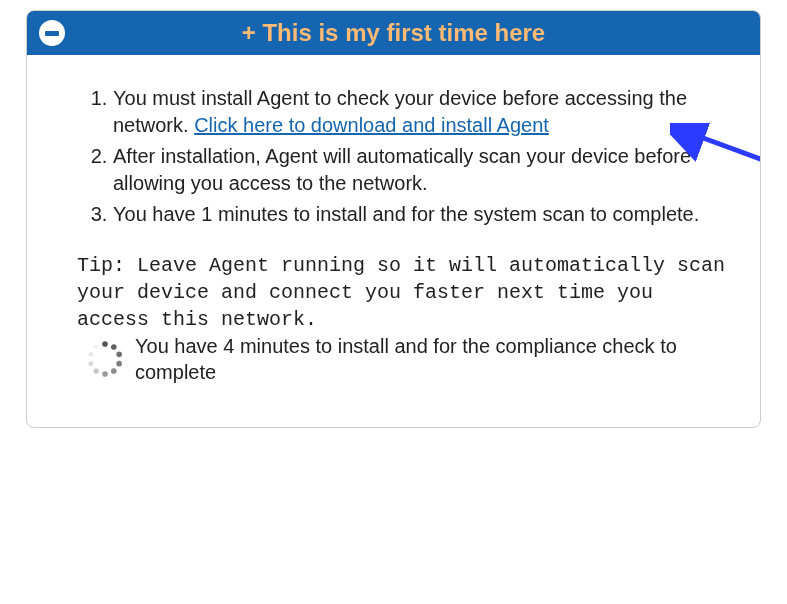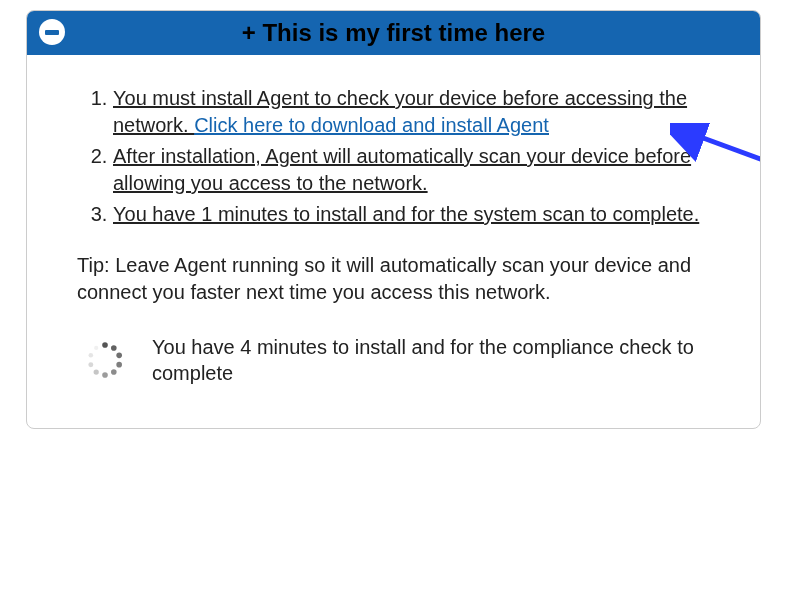--- a/index.html
+++ b/index.html
@@ -11,22 +11,23 @@
     .panel {
       width: 735px;
       margin: 0 auto;
       border: 1px solid #ccc;
       border-radius: 8px;
       overflow: hidden;
       position: relative;
     }
     .header {
       background: #1565B0;
-      color: #000000;
+      color: #fdba74;
       display: flex;
+      align-items: center;
       padding: 8px 12px;
       position: relative;
     }
     .collapse-btn {
       width: 26px;
       height: 26px;
       border-radius: 50%;
       background: #fff;
       display: flex;
       align-items: center;
@@ -50,37 +51,36 @@
     .content {
       padding: 30px 32px 24px 32px;
       font-size: 20px;
       color: #222;
       line-height: 1.35;
       position: relative;
     }
     ol {
       padding-left: 54px;
       margin-bottom: 24px;
-      text-decoration: underline;
     }
     ol li {
       margin-bottom: 4px;
     }
     a {
       color: #1565B0;
       text-decoration: underline;
     }
     .tip {
-      margin-bottom: 28px;
       padding-left: 18px;
+      font-family: Liberation Mono, monospace;
     }
     .status-row {
       display: flex;
       align-items: center;
-      gap: 25px;
+      gap: 8px;
       padding-left: 24px;
       padding-bottom: 18px;
     }
     .spinner {
       width: 44px;
       height: 44px;
       flex-shrink: 0;
     }
     .status-text {
       font-size: 20px;

